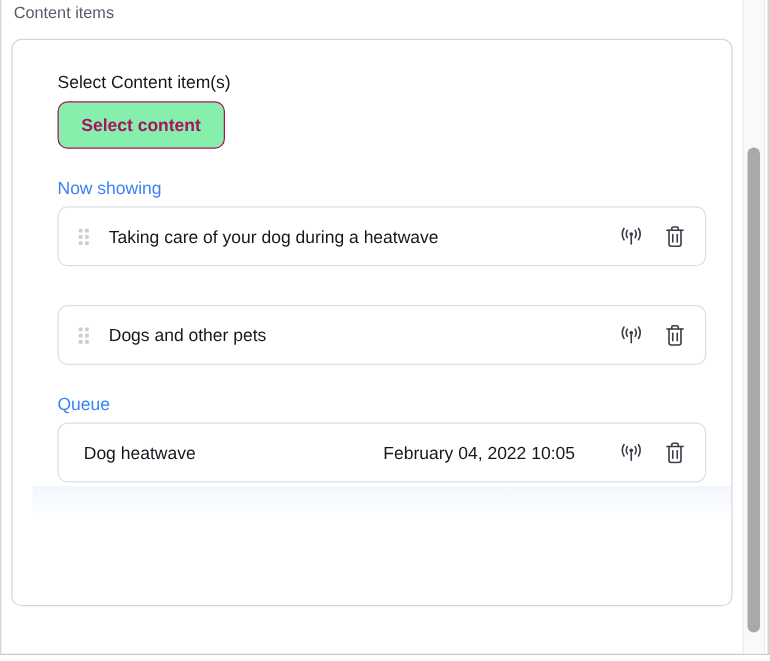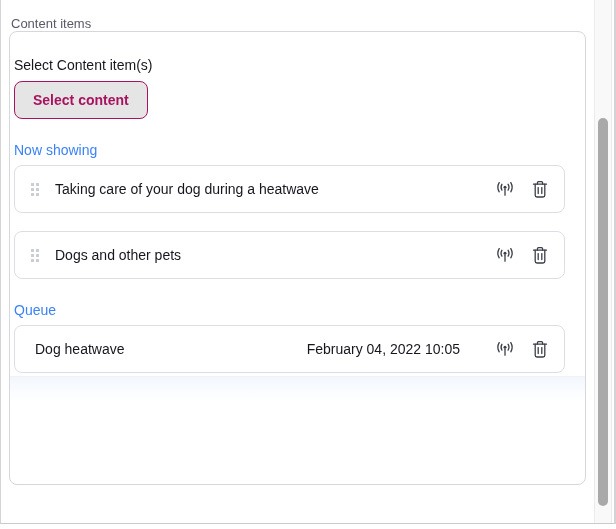--- a/index.html
+++ b/index.html
@@ -14,48 +14,48 @@
   }
   .window {
     position: absolute; left: 0; top: 0;
     width: 616px; height: 524px;
     border-left: 1px solid #d4d4d6;
     border-right: 2px solid #d4d4d6;
     border-bottom: 1px solid #cbcbcd;
     background: #fff;
   }
   .field-label {
-    position: absolute; top: 16px; left: 10px;
+    position: absolute; top: 2px; left: 10px;
     font-size: 13px; color: #59596a;
   }
   .panel {
     position: absolute; top: 31px; left: 8px;
     width: 577px; height: 454px;
     border: 1px solid #d6d6de;
     border-radius: 8px;
     background: #fff;
-    padding: 25px 20px 0 4px;
+    padding: 25px 20px 0 36px;
     overflow: hidden;
   }
   .select-label { font-size: 14px; color: #16161f; }
   .select-btn {
     margin-top: 8px;
     display: inline-block;
     padding: 10px 18px;
-    background: #e5e5e5;
+    background: #86efac;
     border: 1px solid #a8135f;
     border-radius: 8px;
     color: #a8135f;
     font-size: 14px;
     font-weight: 700;
     font-family: inherit;
     cursor: pointer;
   }
   .section-label { margin-top: 23px; font-size: 14px; color: #3b82f6; }
-  .cards { margin-top: 7px; display: flex; flex-direction: column; gap: 18px; }
+  .cards { margin-top: 7px; display: flex; flex-direction: column; gap: 31px; }
   .card {
     height: 48px;
     border: 1px solid #dbdee4;
     border-radius: 8px;
     background: #fff;
     display: flex;
     align-items: center;
     padding: 0 16px;
   }
   .card-title { font-size: 14px; color: #16161f; white-space: nowrap; }

